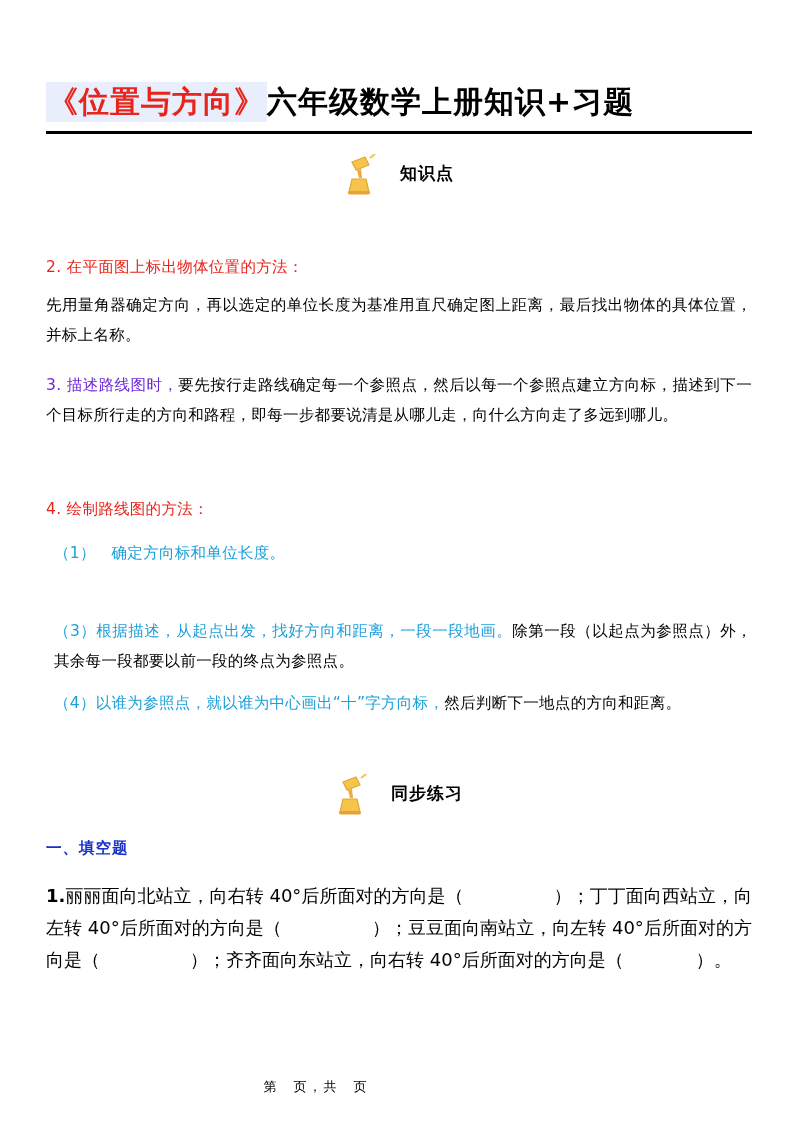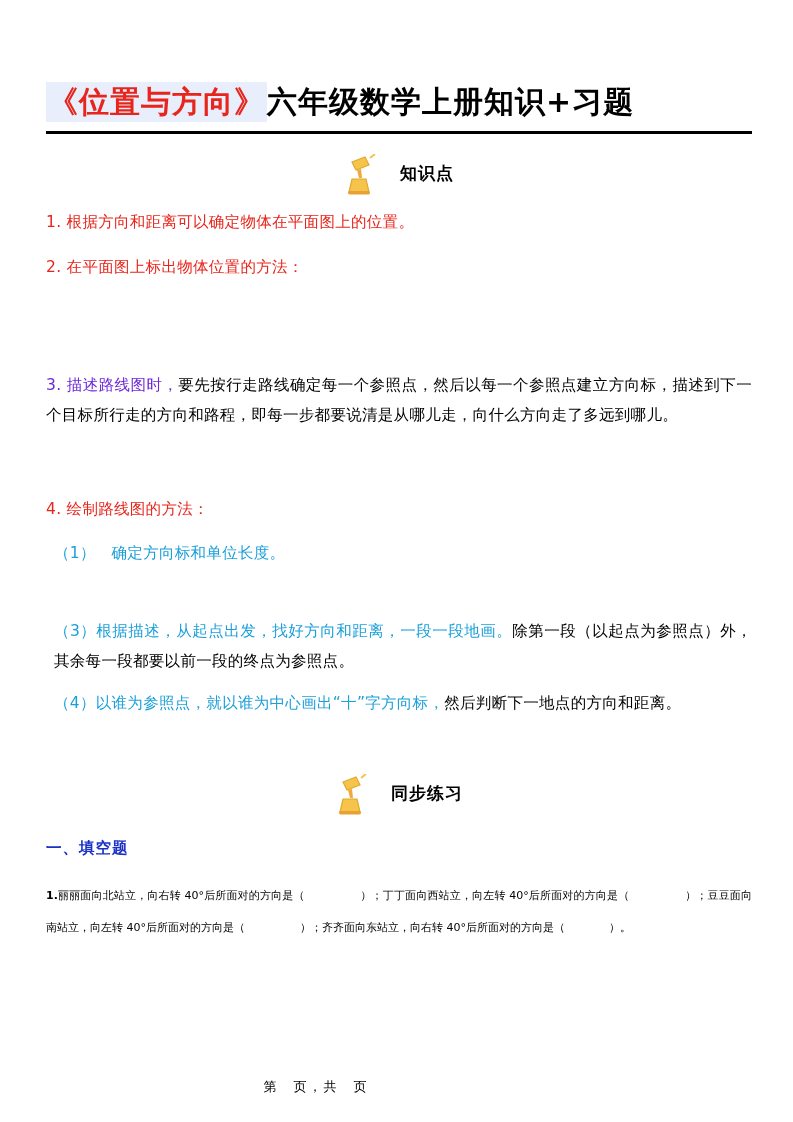--- a/index.html
+++ b/index.html
@@ -109,21 +109,21 @@
     font-weight: bold;
     font-size: 15.5px;
     color: #1a31c8;
     letter-spacing: 1px;
   }
   .q-text {
     position: absolute;
     left: 46px;
     width: 706px;
     font-family: "DejaVu Sans", sans-serif;
-    font-size: 11px;
+    font-size: 18px;
     line-height: 32px;
     color: #000000;
     text-align: justify;
   }
   .q-num { font-weight: bold; }
 
   
   .footer {
     position: absolute;
     left: 0;
@@ -154,24 +154,24 @@
         <path d="M13 8 L26 3 L30 11 L17 16 Z" fill="#f6c34b" stroke="#e0a92f" stroke-width="1.2"></path>
         <path d="M18 16 L20 24 L23 24 L22 15 Z" fill="#f0a93c"></path>
         <path d="M10 38 L30 38 L27 25 L13 25 Z" fill="#f6c34b" stroke="#e0a92f" stroke-width="1.2"></path>
         <rect x="9" y="37" width="22" height="3.4" rx="1.6" fill="#e8a233"></rect>
         <line x1="31" y1="4" x2="36" y2="0" stroke="#f6c34b" stroke-width="2"></line>
       </svg>
     </span>
     <span class="section-title">知识点</span>
   </div>
 
-  <div class="para red" style="top:207px;">1. 根据方向和距离可以确定物体在平面图上的位置。</div>
 
   <div class="para red" style="top:252px;">2. 在平面图上标出物体位置的方法：</div>
 
+  <div class="para black" style="top:290px;">先用量角器确定方向，再以选定的单位长度为基准用直尺确定图上距离，最后找出物体的具体位置，并标上名称。</div>
 
   <div class="para" style="top:370px;">
     <span class="inline-red">3. 描述路线图时，</span><span class="inline-black">要先按行走路线确定每一个参照点，然后以每一个参照点建立方向标，描述到下一个目标所行走的方向和路程，即每一步都要说清是从哪儿走，向什么方向走了多远到哪儿。</span>
   </div>
 
   <div class="para red" style="top:494px;">4. 绘制路线图的方法：</div>
 
   <div class="para blue" style="top:538px; left:54px; width:698px;">（1）　确定方向标和单位长度。</div>
 
 

